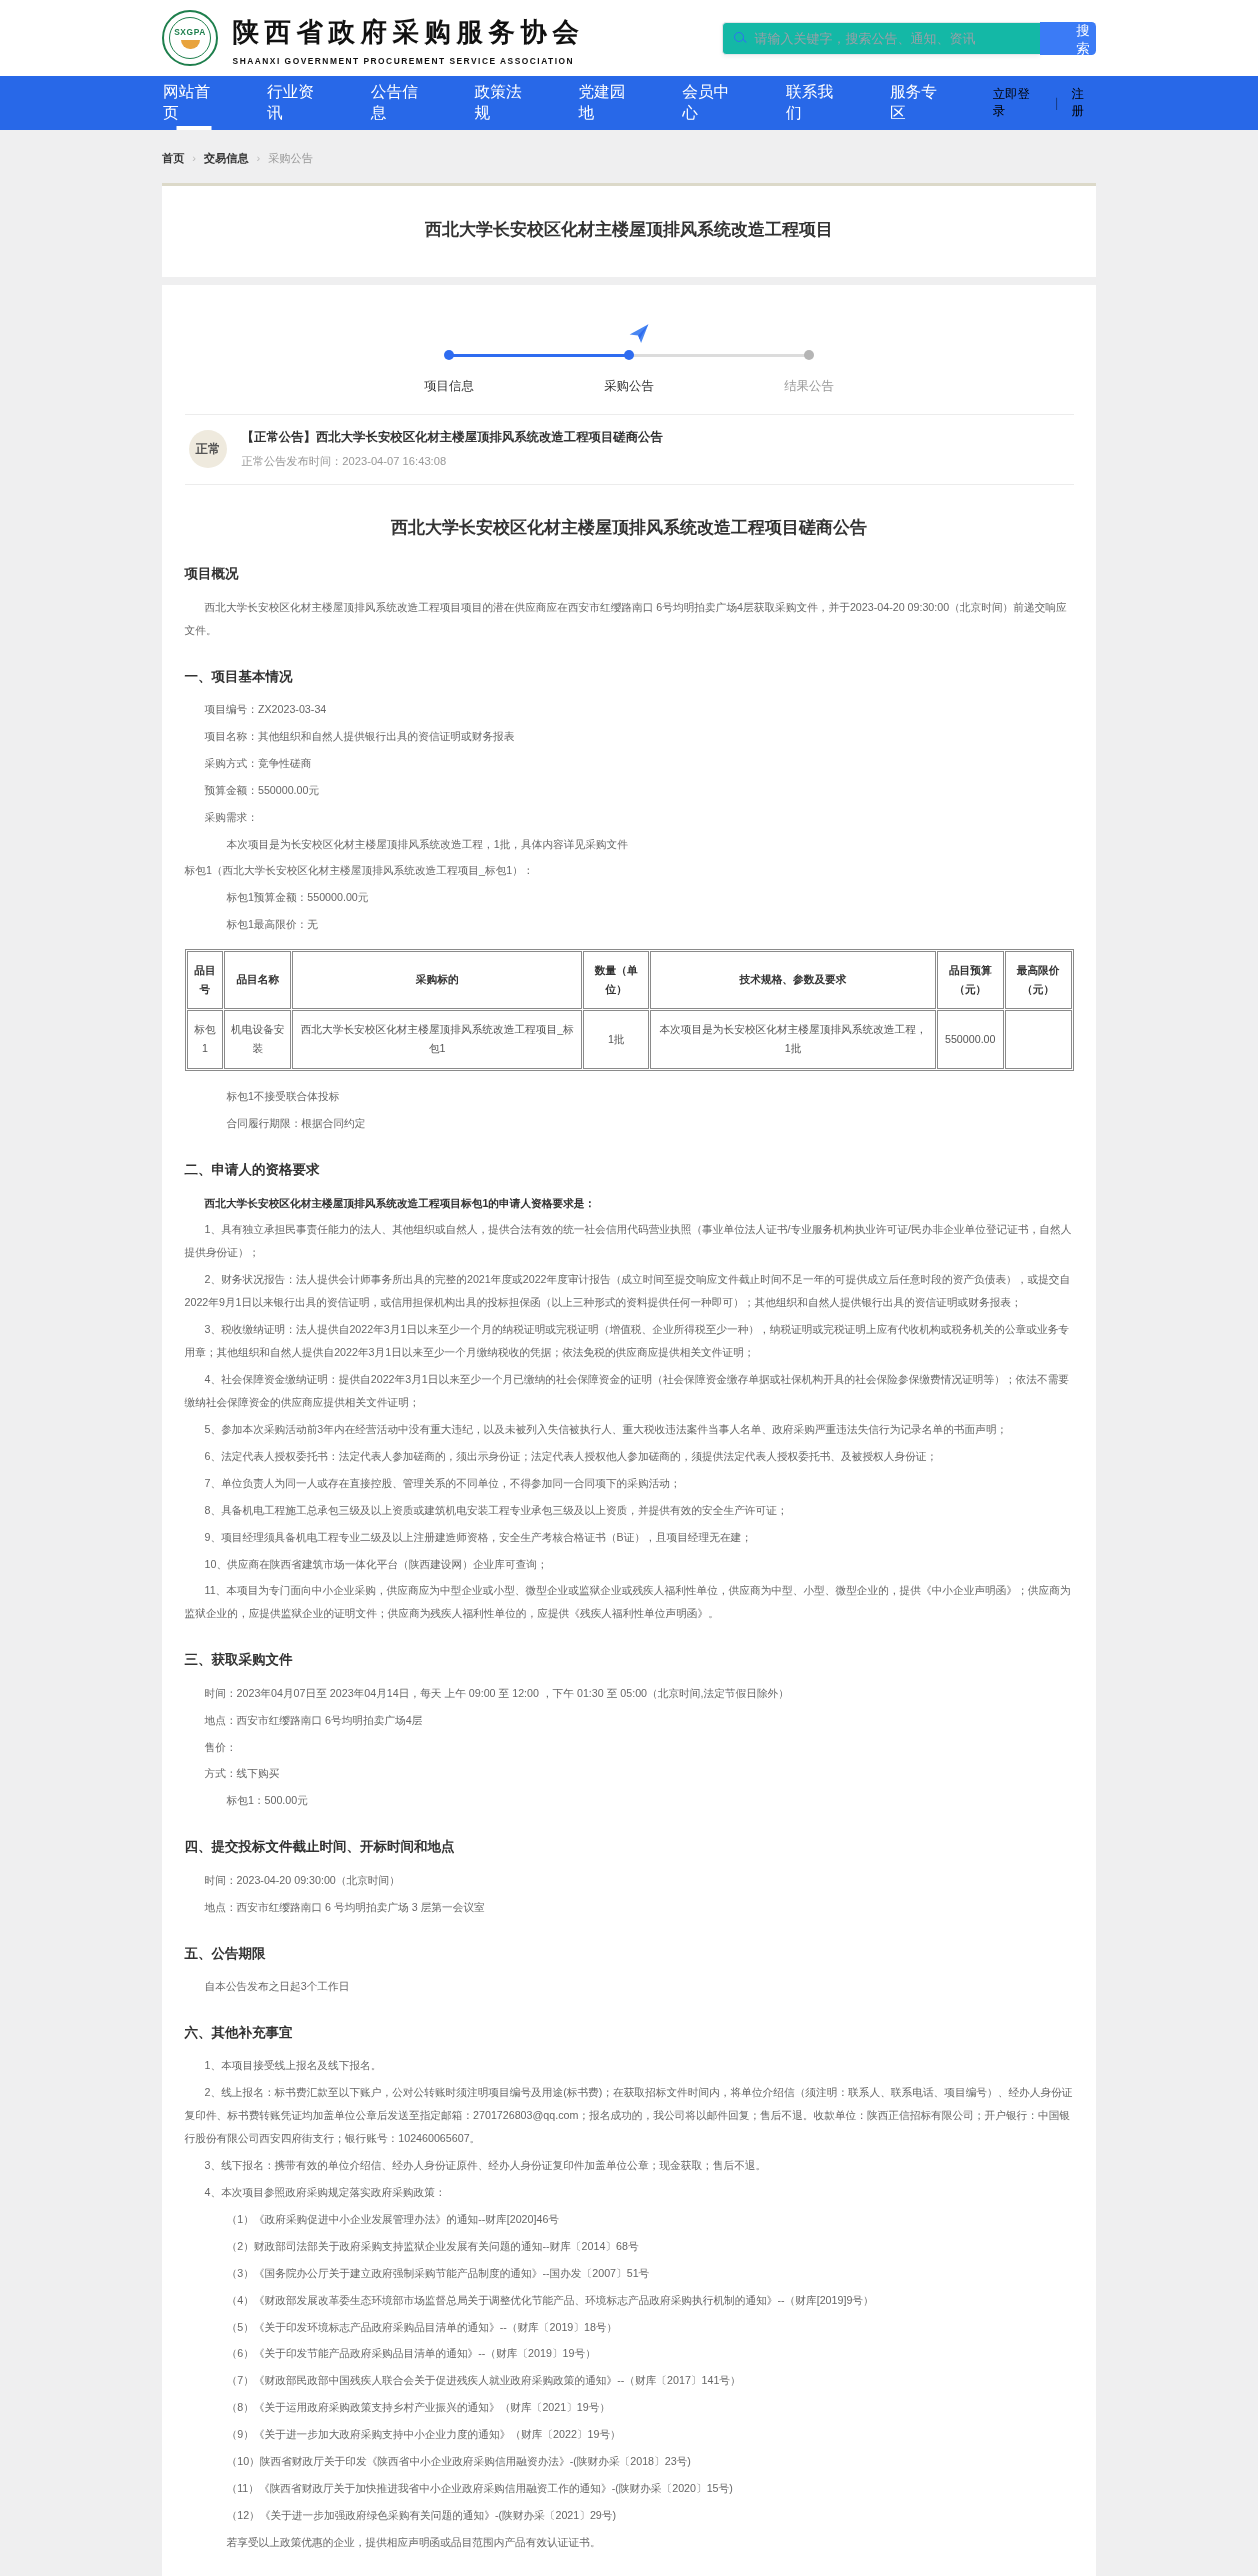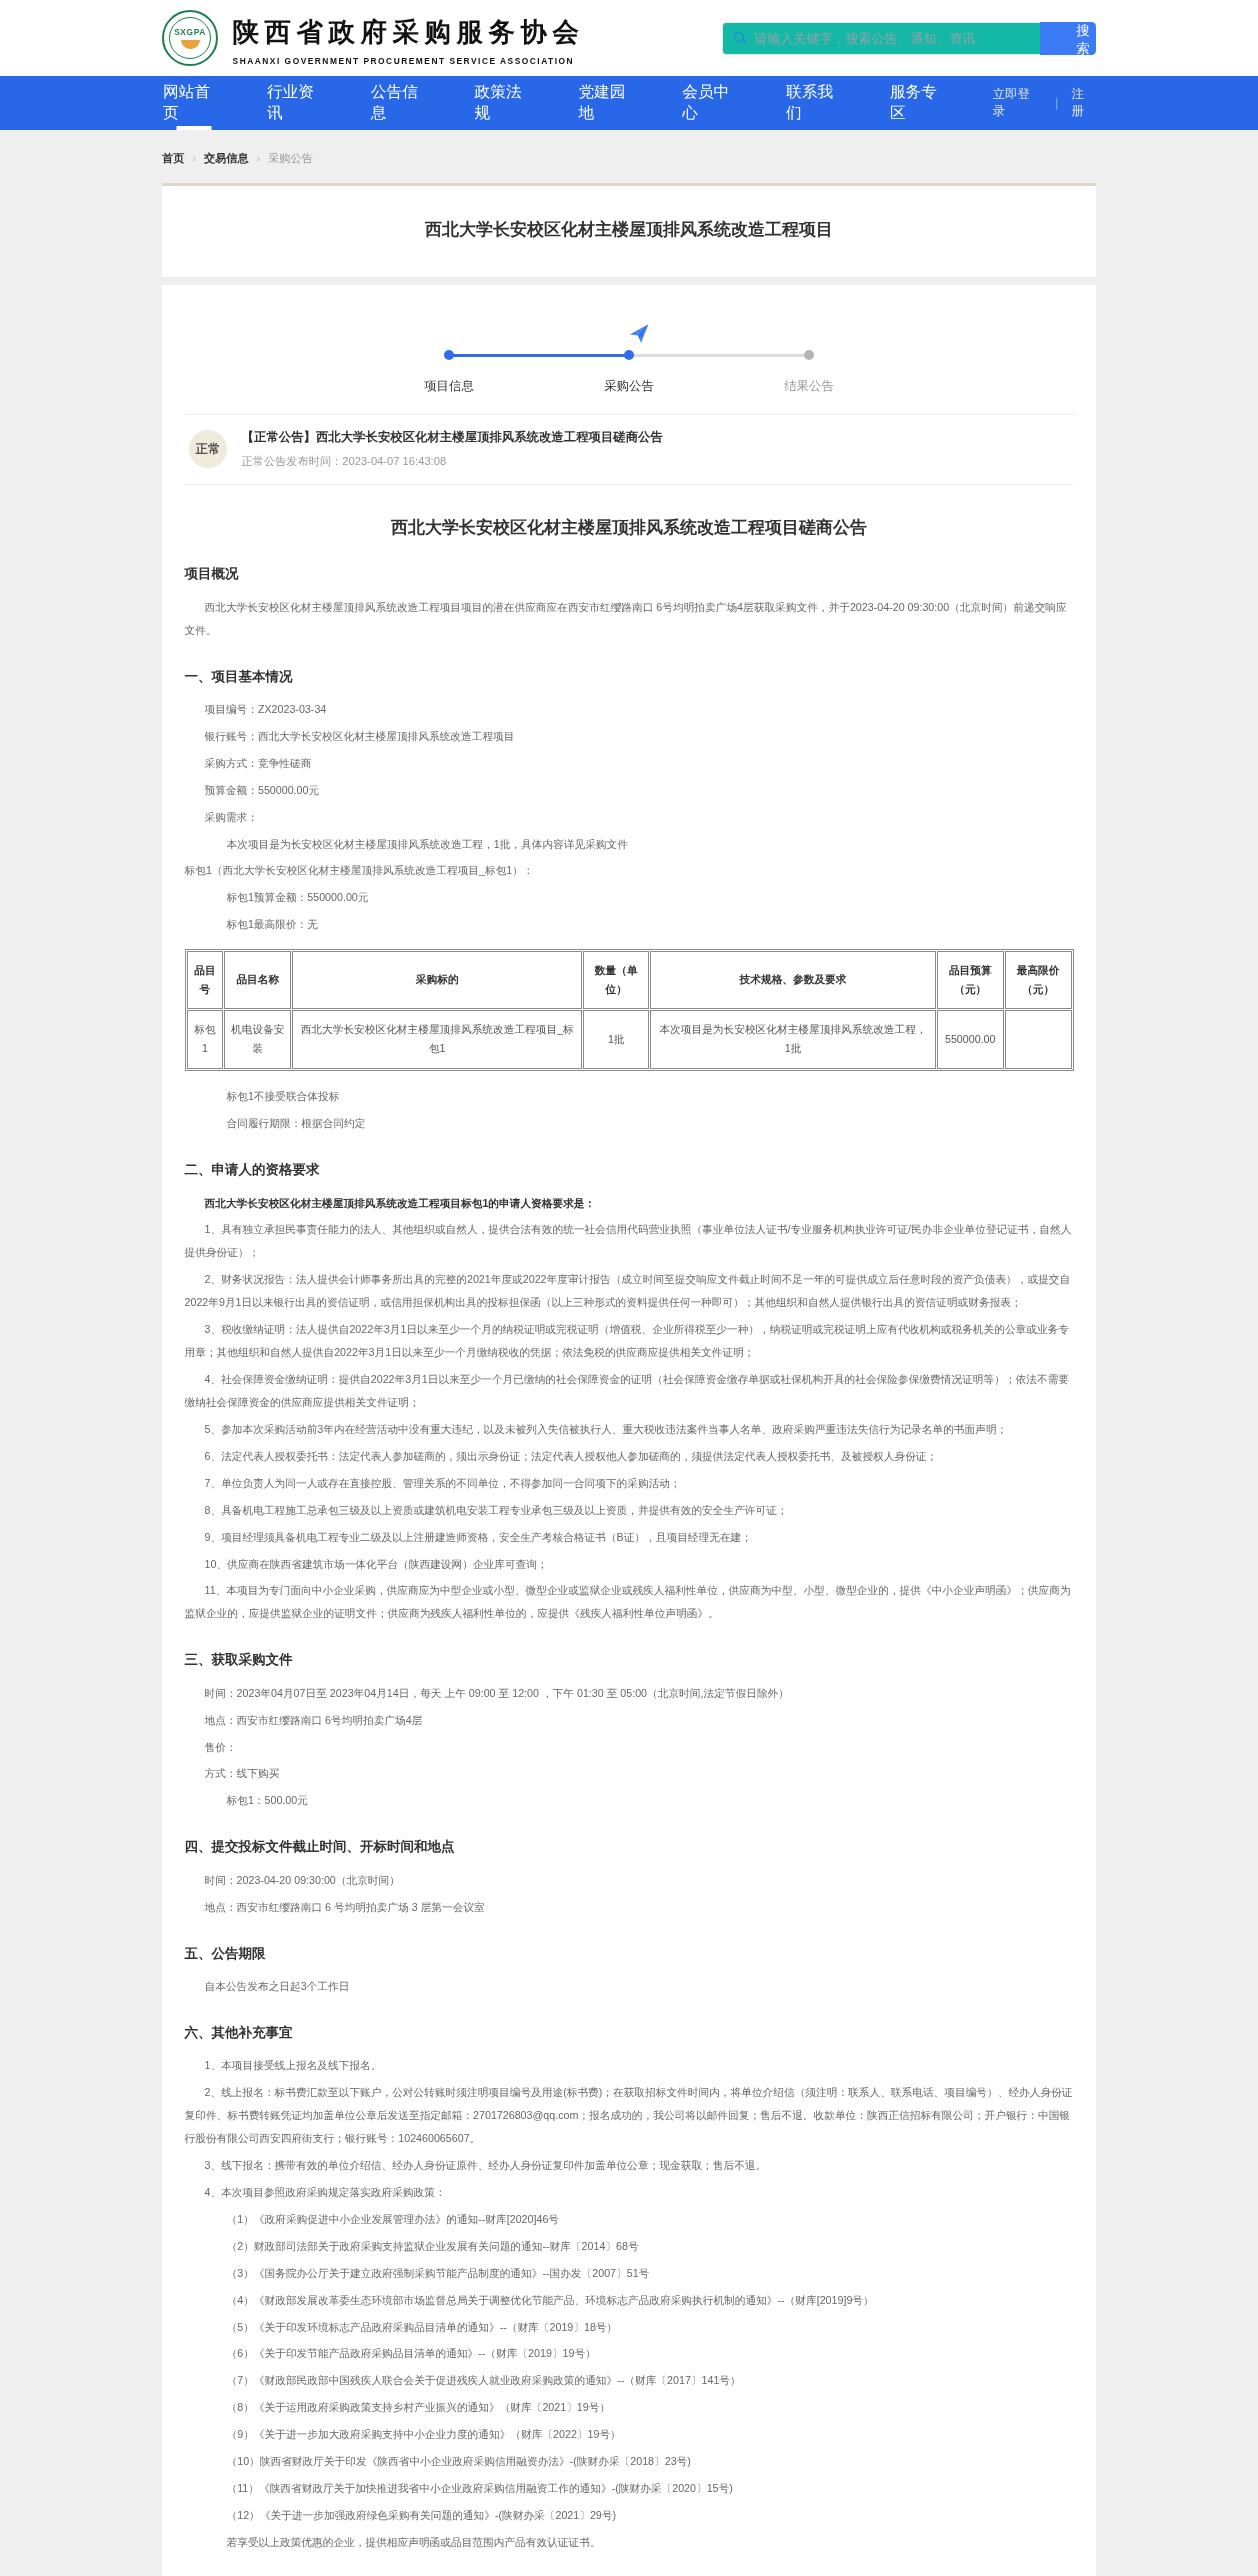--- a/index.html
+++ b/index.html
@@ -63,21 +63,21 @@
   .main-nav .container { height:100%; display:flex; align-items:center; justify-content:space-between; }
   .nav-items { display:flex; height:100%; }
   .nav-item {
     color:#fff; font-size:15.7px; padding:0 1.1px; margin-right:40px;
     display:flex; align-items:center; position:relative; cursor:pointer; height:100%;
   }
   .nav-item.active::after {
     content:""; position:absolute; left:50%; transform:translateX(-50%);
     bottom:0; width:35px; height:3.9px; background:#fff;
   }
-  .nav-auth { color:#e5e5e5; font-size:12.4px; display:flex; align-items:center; }
+  .nav-auth { color:#000000; font-size:12.4px; display:flex; align-items:center; }
   .nav-auth .sep { margin:0 9px; opacity:.6; }
   .nav-auth span { cursor:pointer; }
 
   
   .breadcrumb { padding:21.4px 0 17px; font-size:11.2px; }
   .crumb { color:#333; font-weight:bold; cursor:pointer; }
   .crumb.current { color:#999; font-weight:normal; cursor:default; }
   .crumb-sep { color:#bbb; margin:0 7.9px; }
 
   
@@ -219,21 +219,21 @@
     </div>
   </div>
 
   <h1 class="ann-heading">西北大学长安校区化材主楼屋顶排风系统改造工程项目磋商公告</h1>
 
   <div id="announcement-sections">
       <h3 class="sec-h">项目概况</h3>
       <p class="bline ind1">西北大学长安校区化材主楼屋顶排风系统改造工程项目项目的潜在供应商应在西安市红缨路南口 6号均明拍卖广场4层获取采购文件，并于2023-04-20 09:30:00（北京时间）前递交响应文件。</p>
       <h3 class="sec-h">一、项目基本情况</h3>
       <p class="bline ind1">项目编号：ZX2023-03-34</p>
-      <p class="bline ind1">银行账号：西北大学长安校区化材主楼屋顶排风系统改造工程项目</p>
+      <p class="bline ind1">项目名称：其他组织和自然人提供银行出具的资信证明或财务报表</p>
       <p class="bline ind1">采购方式：竞争性磋商</p>
       <p class="bline ind1">预算金额：550000.00元</p>
       <p class="bline ind1">采购需求：</p>
       <p class="bline ind2">本次项目是为长安校区化材主楼屋顶排风系统改造工程，1批，具体内容详见采购文件</p>
       <p class="bline">标包1（西北大学长安校区化材主楼屋顶排风系统改造工程项目_标包1）：</p>
       <p class="bline ind2">标包1预算金额：550000.00元</p>
       <p class="bline ind2">标包1最高限价：无</p>
       <table class="items">
         <thead>
           <tr>

